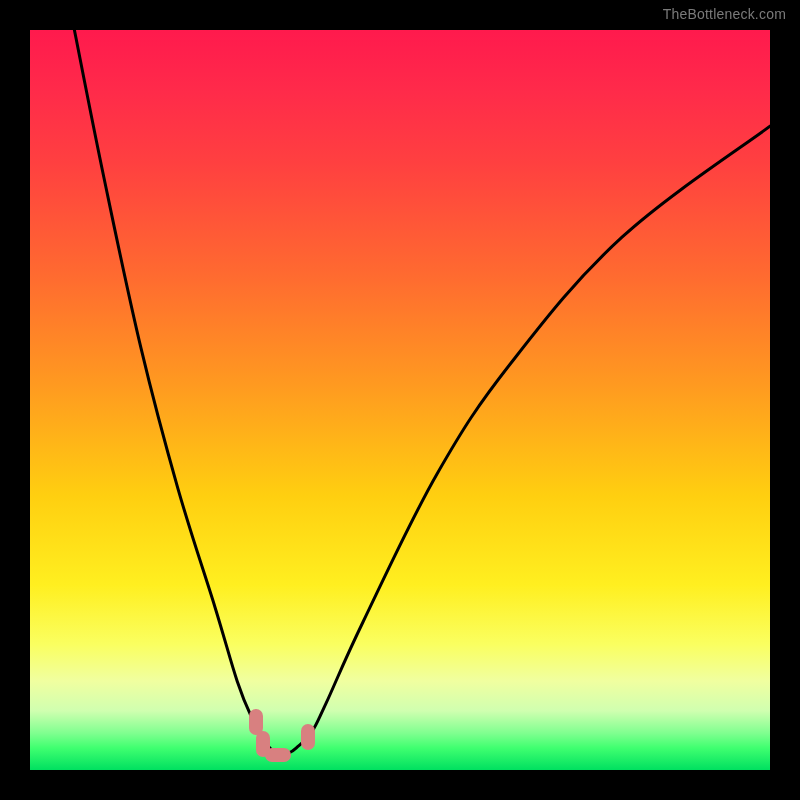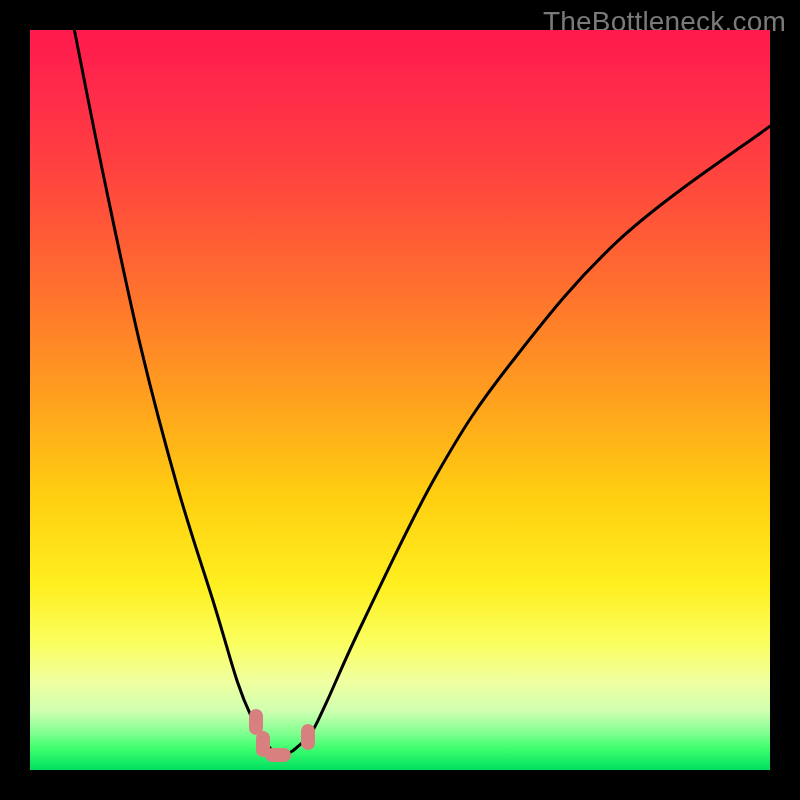--- a/index.html
+++ b/index.html
@@ -30,21 +30,21 @@
       #80ff90 95%,
       #40ff70 97%,
       #00e060 100%
     );
   }
   .watermark {
     position: absolute;
     top: 6px;
     right: 14px;
     font-family: Arial, Helvetica, sans-serif;
-    font-size: 28px;
+    font-size: 14px;
     color: #7a7a7a;
     font-weight: 500;
     letter-spacing: 0.2px;
   }
   svg.curve {
     position: absolute;
     left: 0;
     top: 0;
     width: 740px;
     height: 740px;

